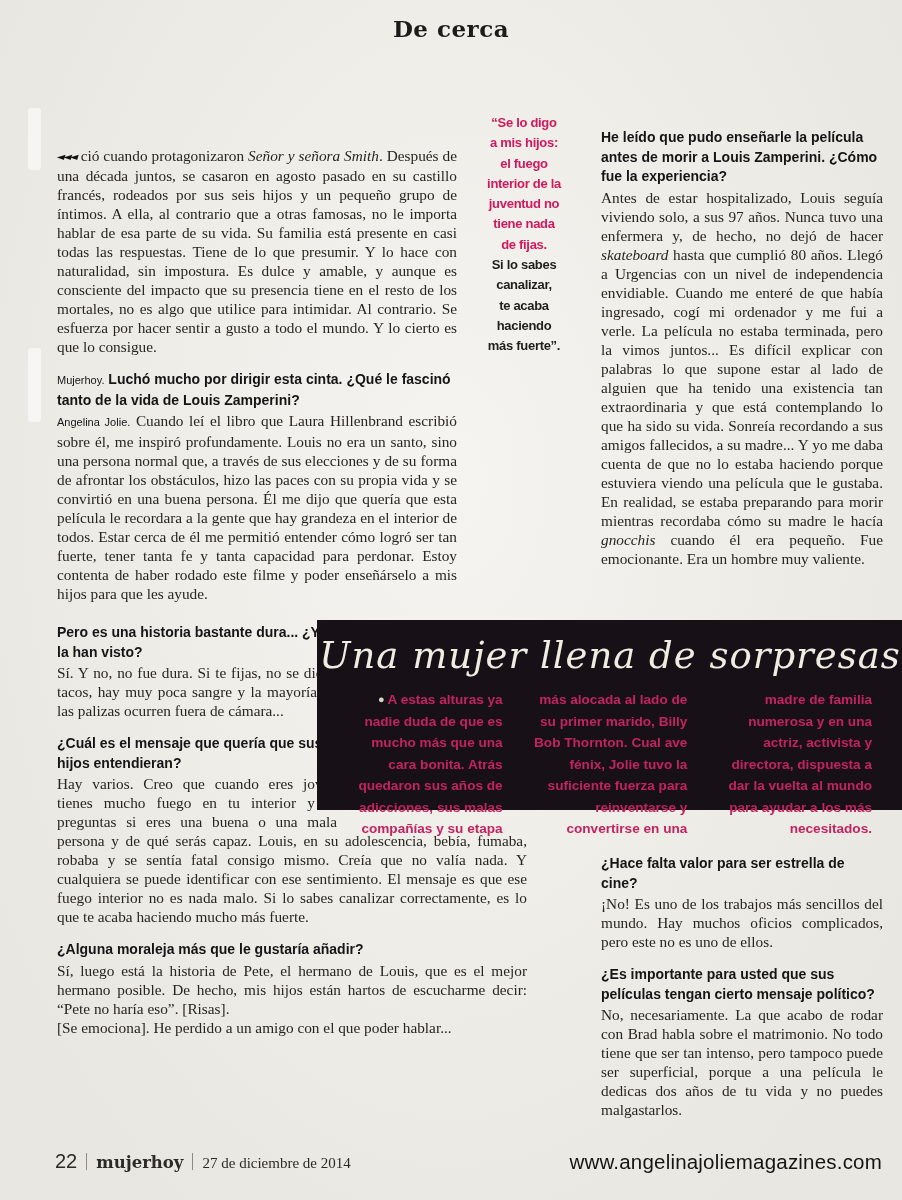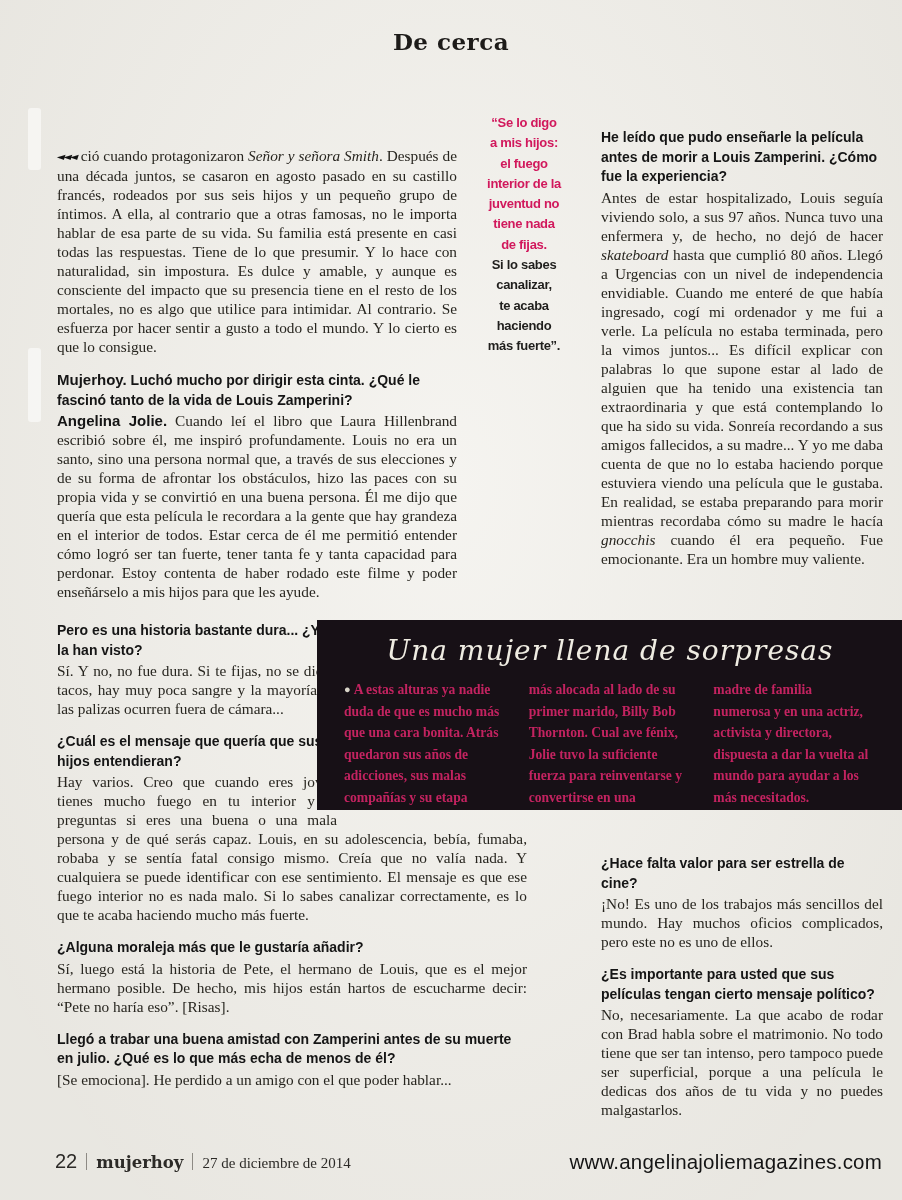--- a/index.html
+++ b/index.html
@@ -2,53 +2,53 @@
 <html><head>
 <meta charset="utf-8">
 <style>
   html,body{margin:0;padding:0;background:#d8d6d0;}
   #page{position:relative;width:902px;height:1200px;margin:0 auto;overflow:hidden;
         background:#f0eee8;
         background-image:radial-gradient(ellipse at 50% 40%, rgba(255,255,255,0.35), rgba(0,0,0,0.03) 85%);
         font-family:"Liberation Serif", serif;color:#27251f;}
   
   .section-header{position:absolute;top:15px;left:0;right:0;text-align:center;
-        font-family:"DejaVu Serif", serif;font-weight:700;font-size:23px;color:#1d1b19;letter-spacing:.5px;margin-top:13px;}
+        font-family:"DejaVu Serif", serif;font-weight:700;font-size:23px;color:#1d1b19;letter-spacing:.5px;}
   
   .streak{position:absolute;background:rgba(255,255,255,.55);border-radius:3px;}
   .s1{left:28px;top:108px;width:13px;height:62px;}
   .s2{left:28px;top:348px;width:13px;height:74px;}
   
   .pull-quote{position:absolute;left:449px;top:113px;width:150px;text-align:center;
         font-family:"Liberation Sans", sans-serif;font-weight:700;font-size:13px;line-height:20.3px;letter-spacing:-.3px;}
   .pull-quote span{display:block;}
   .pq-pink{color:#d1185c;}
   .pq-black{color:#1f1e1c;}
   
   .col-left{position:absolute;left:57px;top:146px;width:470px;}
   .w400{width:400px;}
   .a{font-size:15.3px;line-height:19px;text-align:justify;margin:0;}
   .a i{font-style:italic;}
   .q{font-family:"Liberation Sans", sans-serif;font-weight:700;font-size:14px;line-height:19.5px;
      color:#151515;margin:14px 0 1px;text-align:left;}
   .q:first-child{margin-top:6px;}
-  .lead{font-family:"Liberation Sans", sans-serif;font-weight:700;font-size:15px;color:#151515;}
+  .lead{font-family:"Liberation Sans", sans-serif;font-weight:400;font-size:11px;color:#151515;}
   .marker{display:inline-block;transform:skewX(-18deg);font-size:10.5px;letter-spacing:-1.5px;color:#111;
      font-family:"DejaVu Sans", sans-serif;vertical-align:1px;}
   .box-spacer{float:right;clear:right;width:190px;height:212px;}
   .col-right-top{position:absolute;left:601px;top:122px;width:282px;}
   .col-right-bottom{position:absolute;left:601px;top:848px;width:282px;}
   
   .black-box{position:absolute;left:318px;top:621px;width:584px;height:188px;background:#171016;
      box-shadow:0 0 0 1px #171016;}
-  .box-title{font-family:"DejaVu Serif", serif;font-style:italic;font-weight:500;font-size:28px;
+  .box-title{font-family:"DejaVu Serif", serif;font-style:italic;font-weight:500;font-size:37px;
      color:#efece2;text-align:center;margin:13px 0 0;letter-spacing:1px;}
   .box-cols{display:flex;gap:26px;padding:12px 30px 0 26px;}
-  .box-col{flex:1;font-family:Liberation Serif, serif;font-weight:700;font-size:13.6px;
-     line-height:21.5px;color:#c32360;text-align:left;}
+  .box-col{flex:1;font-family:Liberation Sans, sans-serif;font-weight:700;font-size:13.6px;
+     line-height:21.5px;color:#c32360;text-align:right;}
   .bullet{color:#d9d5c9;font-size:11px;vertical-align:1px;margin-right:3px;}
   
   .footer{position:absolute;left:55px;top:1148px;display:flex;align-items:baseline;color:#2c2a27;}
   .page-num{font-family:Liberation Sans, sans-serif;font-size:20px;line-height:26px;}
   .sep{width:1px;height:17px;background:#8d8a84;margin:0 9px;align-self:center;}
   .mag{font-family:"DejaVu Serif", serif;font-weight:700;font-size:16.5px;}
   .date{font-size:15px;}
   .watermark{position:absolute;right:20px;top:1150px;font-family:"Liberation Sans", sans-serif;
      font-size:20.5px;color:#141414;letter-spacing:.2px;}
 </style>
@@ -83,21 +83,20 @@
       <p class="q"><span class="lead">Mujerhoy.</span><span> Luchó mucho por dirigir esta cinta. ¿Qué le fascinó tanto de la vida de Louis Zamperini?</span></p>
       <p class="a"><span class="lead">Angelina Jolie.</span><span> Cuando leí el libro que Laura Hillenbrand escribió sobre él, me inspiró profundamente. Louis no era un santo, sino una persona normal que, a través de sus elecciones y de su forma de afrontar los obstáculos, hizo las paces con su propia vida y se convirtió en una buena persona. Él me dijo que quería que esta película le recordara a la gente que hay grandeza en el interior de todos. Estar cerca de él me permitió entender cómo logró ser tan fuerte, tener tanta fe y tanta capacidad para perdonar. Estoy contenta de haber rodado este filme y poder enseñárselo a mis hijos para que les ayude.</span></p>
     </div>
     <div class="box-spacer"></div>
     <p class="q" style="margin-top:20px;">Pero es una historia bastante dura... ¿Ya la han visto?</p>
     <p class="a">Sí. Y no, no fue dura. Si te fijas, no se dicen tacos, hay muy poca sangre y la mayoría de las palizas ocurren fuera de cámara...</p>
     <p class="q">¿Cuál es el mensaje que quería que sus hijos entendieran?</p>
     <p class="a">Hay varios. Creo que cuando eres joven tienes mucho fuego en tu interior y te preguntas si eres una buena o una mala persona y de qué serás capaz. Louis, en su adolescencia, bebía, fumaba, robaba y se sentía fatal consigo mismo. Creía que no valía nada. Y cualquiera se puede identificar con ese sentimiento. El mensaje es que ese fuego interior no es nada malo. Si lo sabes canalizar correctamente, es lo que te acaba haciendo mucho más fuerte.</p>
     <p class="q">¿Alguna moraleja más que le gustaría añadir?</p>
     <p class="a">Sí, luego está la historia de Pete, el hermano de Louis, que es el mejor hermano posible. De hecho, mis hijos están hartos de escucharme decir: “Pete no haría eso”. [Risas].</p>
-    <p class="q">Llegó a trabar una buena amistad con Zamperini antes de su muerte en julio. ¿Qué es lo que más echa de menos de él?</p>
     <p class="a">[Se emociona]. He perdido a un amigo con el que poder hablar...</p>
   </div>
 
   <div class="col-right-top">
     <p class="q">He leído que pudo enseñarle la película antes de morir a Louis Zamperini. ¿Cómo fue la experiencia?</p>
     <p class="a"><span>Antes de estar hospitalizado, Louis seguía viviendo solo, a sus 97 años. Nunca tuvo una enfermera y, de hecho, no dejó de hacer </span><i>skateboard</i><span> hasta que cumplió 80 años. Llegó a Urgencias con un nivel de independencia envidiable. Cuando me enteré de que había ingresado, cogí mi ordenador y me fui a verle. La película no estaba terminada, pero la vimos juntos... Es difícil explicar con palabras lo que supone estar al lado de alguien que ha tenido una existencia tan extraordinaria y que está contemplando lo que ha sido su vida. Sonreía recordando a sus amigos fallecidos, a su madre... Y yo me daba cuenta de que no lo estaba haciendo porque estuviera viendo una película que le gustaba. En realidad, se estaba preparando para morir mientras recordaba cómo su madre le hacía </span><i>gnocchis</i><span> cuando él era pequeño. Fue emocionante. Era un hombre muy valiente.</span></p>
   </div>
 
   <div class="col-right-bottom">
     <p class="q">¿Hace falta valor para ser estrella de cine?</p>

